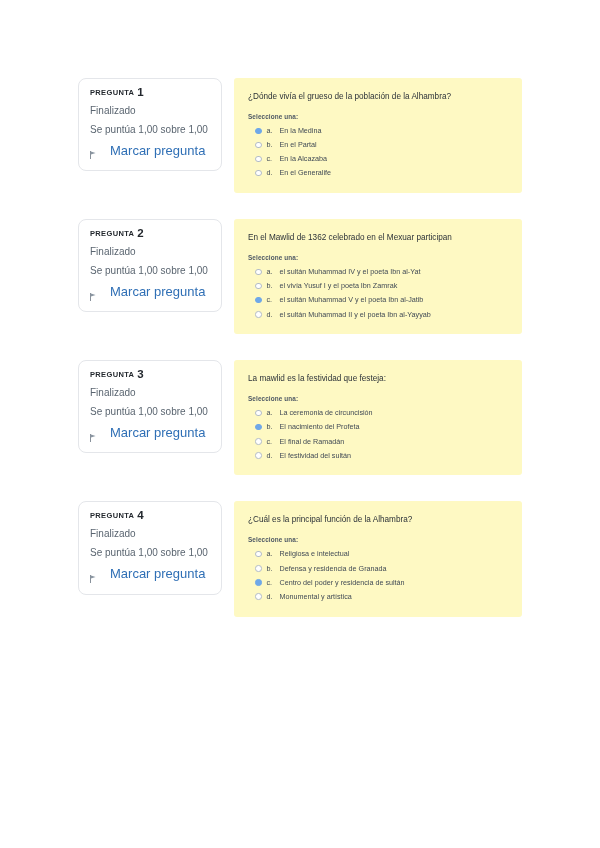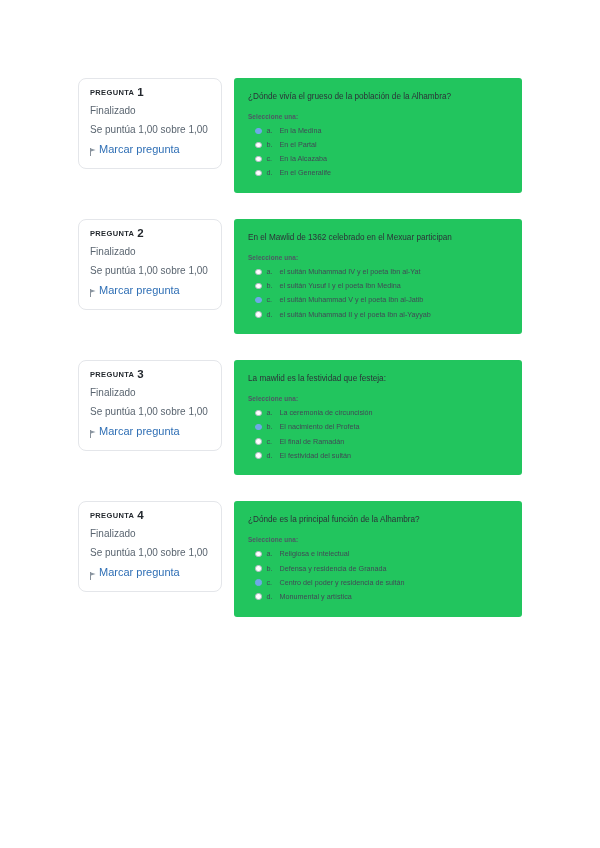--- a/index.html
+++ b/index.html
@@ -59,38 +59,38 @@
   .qinfo-grade {
     font-size: 10px;
     color: #5a6570;
     line-height: 1.2;
     margin-bottom: 7px;
     white-space: nowrap;
   }
   .qinfo-flag {
     display: flex;
     align-items: center;
-    gap: 3px;
-    font-size: 11px;
+    gap: 14px;
+    font-size: 13px;
     color: #2f6fb5;
     line-height: 1.2;
     cursor: pointer;
     white-space: nowrap;
   }
   .flag-icon {
     display: inline-block;
     width: 6px; height: 7px;
     flex: 0 0 6px;
     position: relative;
     top: 0.5px;
   }
   
   .qcontent {
     flex: 1 1 auto;
-    background: #22c55e;
+    background: #fef9c3;
     border-radius: 3px;
     padding: 13px 12px 15px 14px;
     min-height: 96px;
   }
   .qtext {
     font-size: 8.2px;
     color: #2c3238;
     line-height: 1.35;
     margin-bottom: 11px;
   }
@@ -199,21 +199,21 @@
           <div class="qprompt">Seleccione una:</div>
           <div class="answers">
             <label class="answer">
               <span class="radio"></span>
               <span class="answer-letter">a.</span>
               <span class="answer-text">el sultán Muhammad IV y el poeta Ibn al-Yat</span>
             </label>
             <label class="answer">
               <span class="radio"></span>
               <span class="answer-letter">b.</span>
-              <span class="answer-text">el sultán Yusuf I y el poeta Ibn Medina</span>
+              <span class="answer-text">el vivía Yusuf I y el poeta Ibn Zamrak</span>
             </label>
             <label class="answer">
               <span class="radio selected"></span>
               <span class="answer-letter">c.</span>
               <span class="answer-text">el sultán Muhammad V y el poeta Ibn al-Jatib</span>
             </label>
             <label class="answer">
               <span class="radio"></span>
               <span class="answer-letter">d.</span>
               <span class="answer-text">el sultán Muhammad II y el poeta Ibn al-Yayyab</span>
@@ -268,21 +268,21 @@
           <div class="qinfo-grade">Se puntúa 1,00 sobre 1,00</div>
           <div class="qinfo-flag">
             <span class="flag-icon"><svg viewBox="0 0 6 8" width="6" height="8">
                 <rect x="0" y="0" width="0.8" height="8" fill="#6b7682"></rect>
                 <path d="M1 0.4 L5.6 1.9 L1 3.6 Z" fill="#8b96a2"></path>
               </svg></span>
             <span>Marcar pregunta</span>
           </div>
         </div>
         <div class="qcontent">
-          <div class="qtext">¿Dónde es la principal función de la Alhambra?</div>
+          <div class="qtext">¿Cuál es la principal función de la Alhambra?</div>
           <div class="qprompt">Seleccione una:</div>
           <div class="answers">
             <label class="answer">
               <span class="radio"></span>
               <span class="answer-letter">a.</span>
               <span class="answer-text">Religiosa e intelectual</span>
             </label>
             <label class="answer">
               <span class="radio"></span>
               <span class="answer-letter">b.</span>

